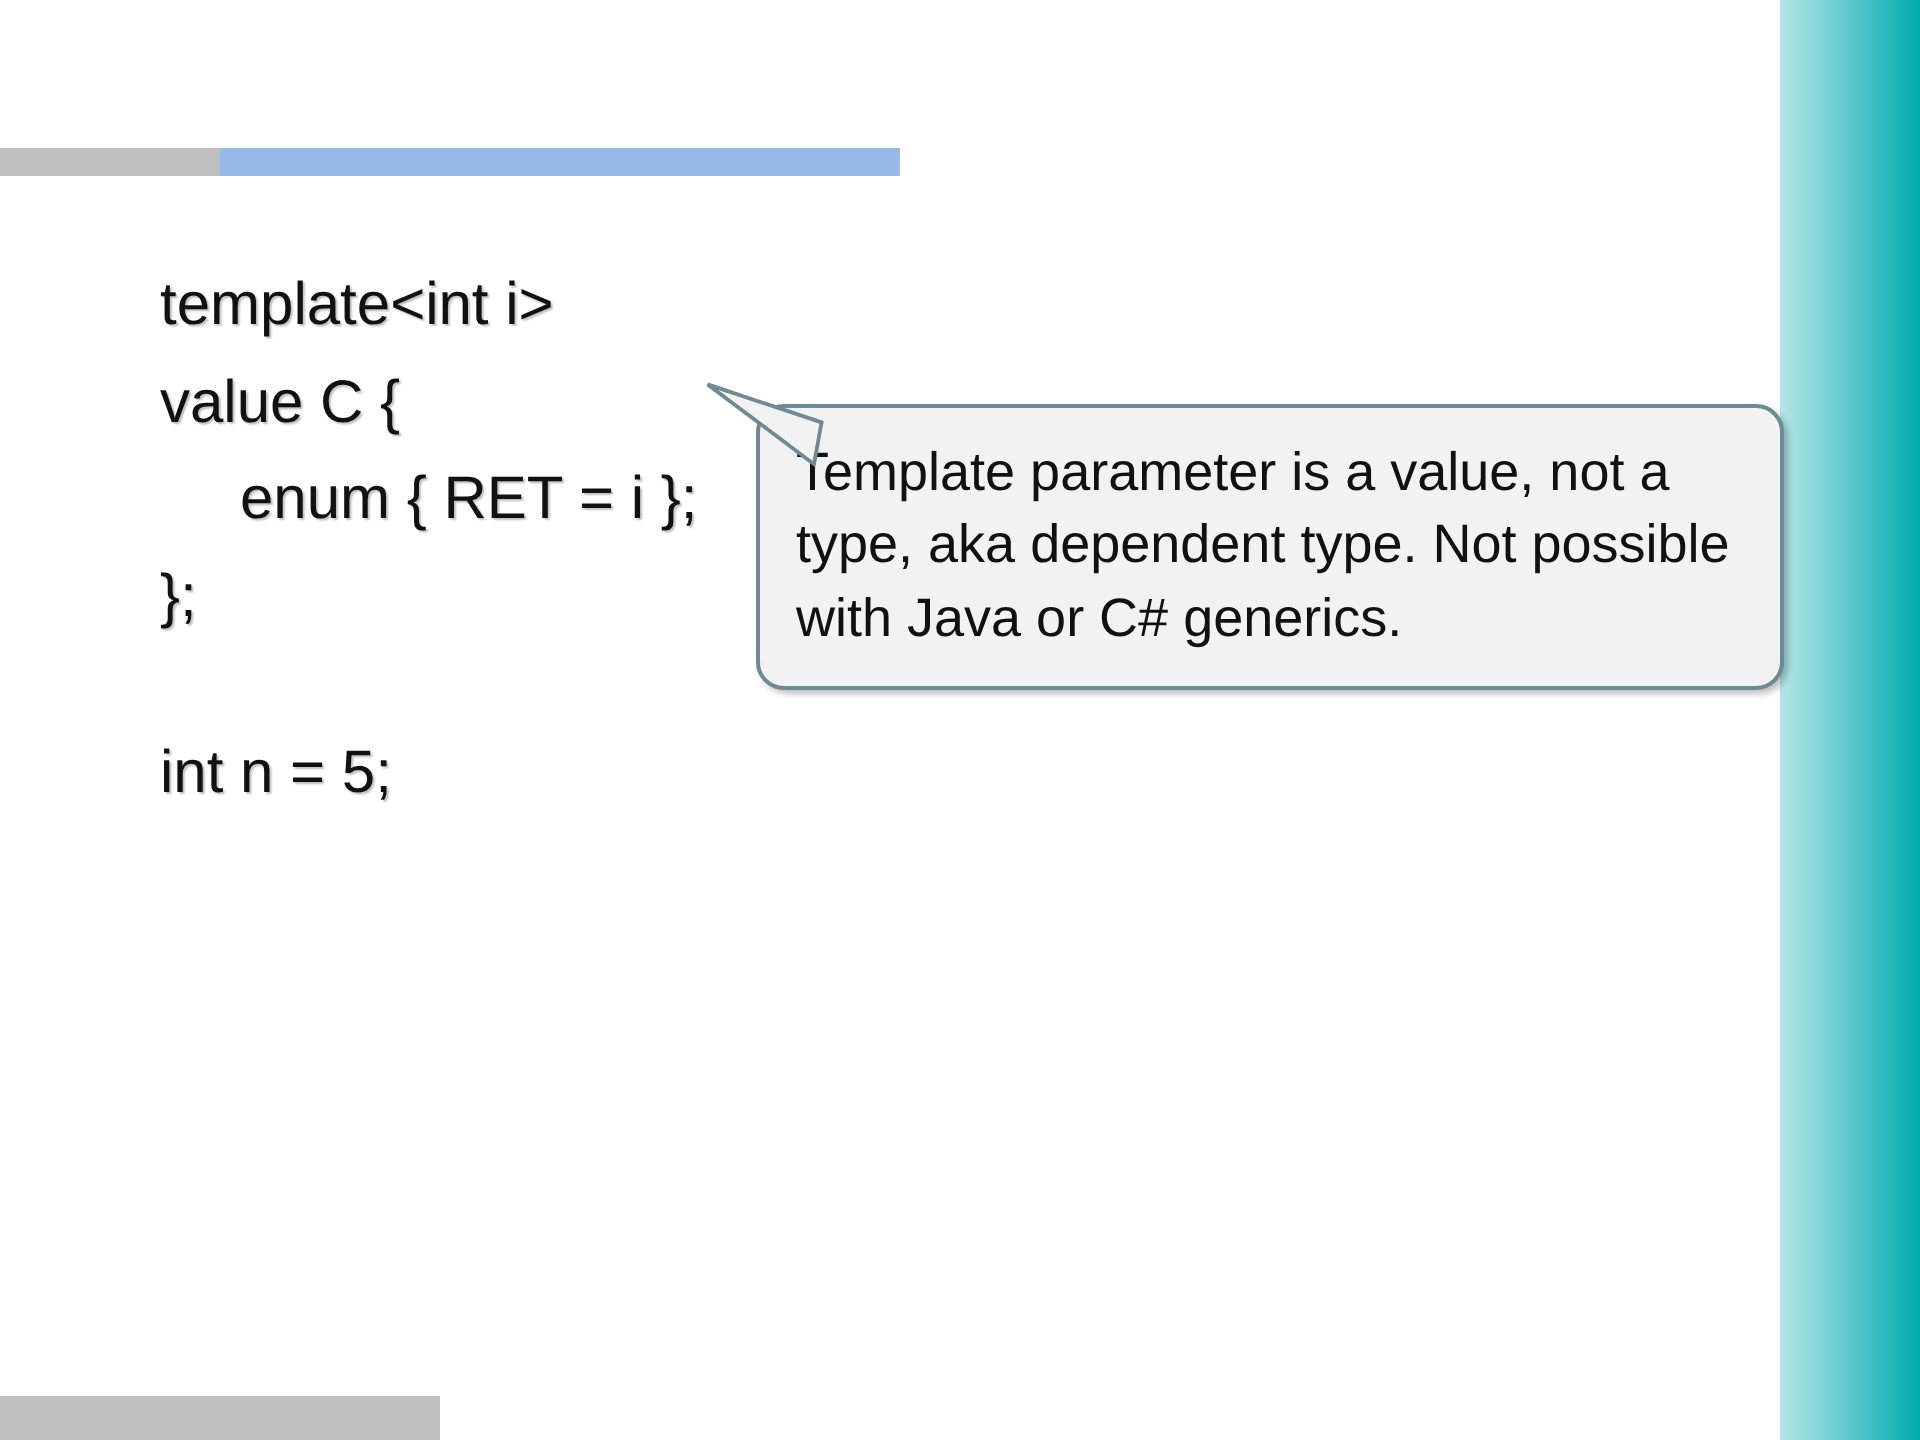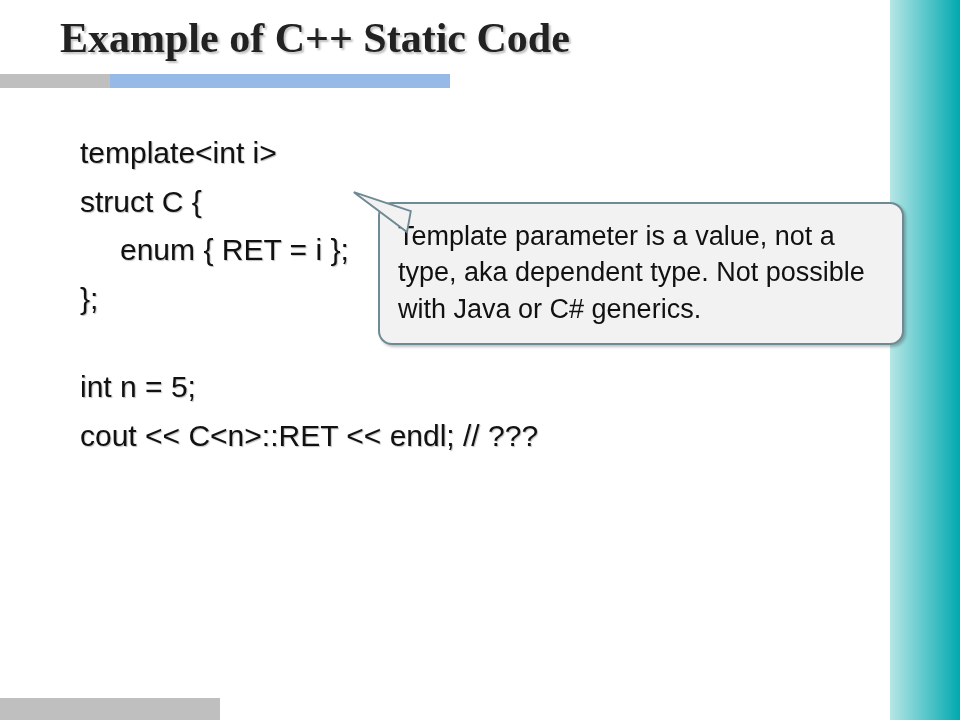--- a/index.html
+++ b/index.html
@@ -69,21 +69,21 @@
   .indent { padding-left: 40px; }
   .gap { height: 20px; }
   .callout {
     position: absolute;
     left: 378px;
     top: 202px;
     width: 474px;
     background: #f2f2f2;
     border: 2px solid #6e8a94;
     border-radius: 14px;
-    padding: 14px 30px 16px 18px;
+    padding: 14px 18px 16px 18px;
     font-size: 27px;
     line-height: 1.35;
     color: #111;
     box-shadow: 2px 2px 3px rgba(0,0,0,0.25);
     z-index: 5;
   }
   .pointer {
     position: absolute;
     left: 350px;
     top: 188px;
@@ -94,31 +94,29 @@
 </style>
 </head>
 <body>
 <div class="slide">
 
   <div class="right-band"></div>
   <div class="bar gray"></div>
   <div class="bar blue"></div>
   <div class="bottom-gray"></div>
 
-  <div class="title">Example of C++ Static Code</div>
 
   <div class="body">
     <p>template&lt;int i&gt;</p>
-    <p>struct C {</p>
+    <p>value C {</p>
     <p class="indent">enum { RET = i };</p>
     <p>};</p>
     <div class="gap"></div>
     <div class="gap"></div>
     <p>int n = 5;</p>
-    <p>cout &lt;&lt; C&lt;n&gt;::RET &lt;&lt; endl; // ???</p>
   </div>
 
   <svg class="pointer" viewBox="0 0 80 56">
     <polygon points="4,4 64,24 60,46" fill="#f2f2f2" stroke="#6e8a94" stroke-width="2"></polygon>
   </svg>
 
   <div class="callout">
     <span>Template parameter is a value, not a type, aka dependent type. Not possible with Java or C# generics.</span>
   </div>
 

